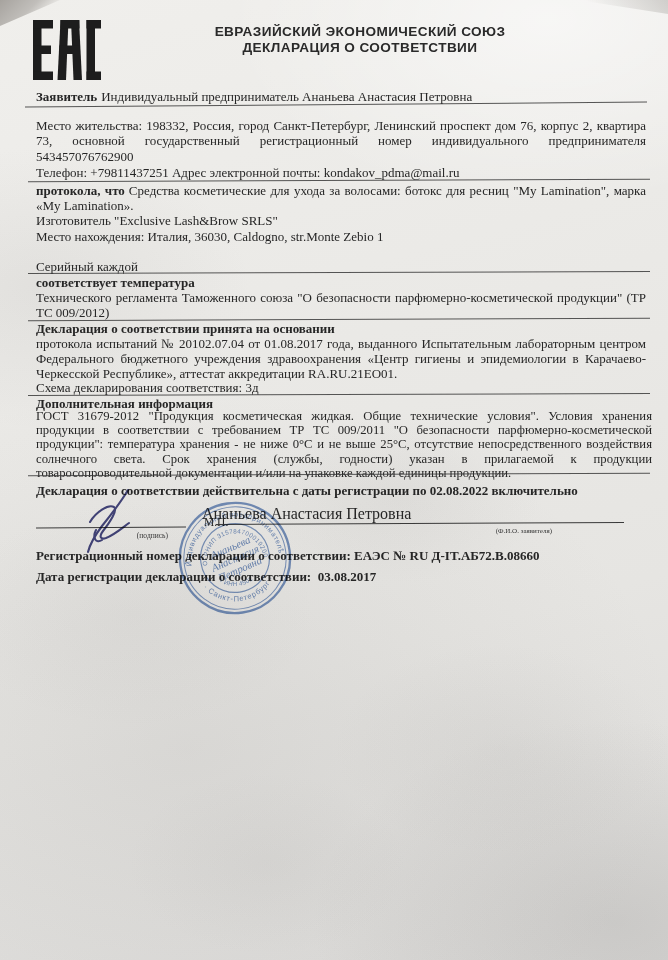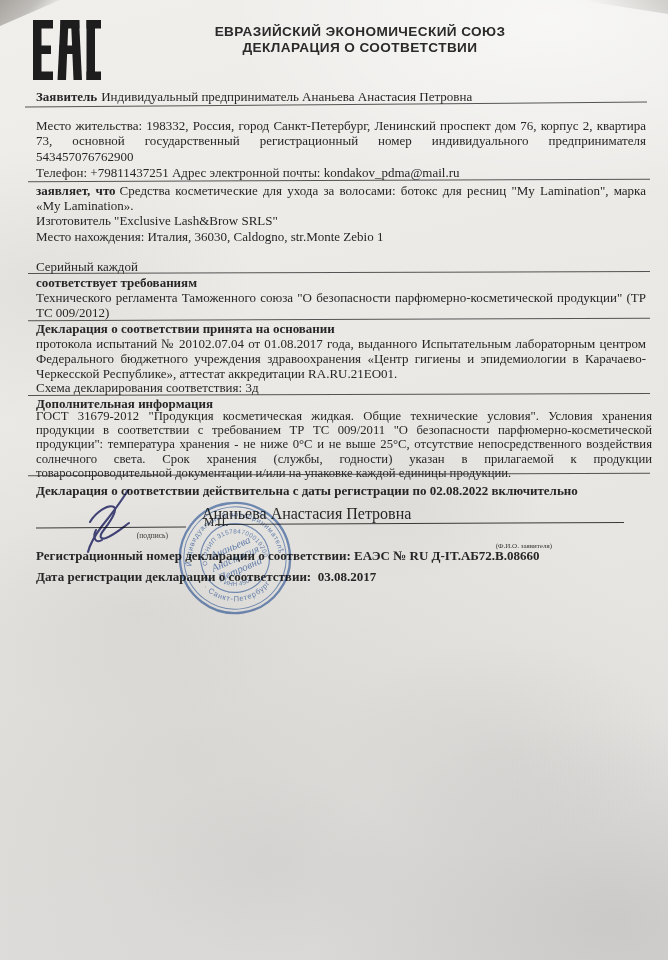--- a/index.html
+++ b/index.html
@@ -79,48 +79,48 @@
   <div class="abs body-text" style="top:89px;">
     <b class="lbl">Заявитель</b><span>Индивидуальный предприниматель Ананьева Анастасия Петровна</span>
   </div>
   <div class="abs rule r1" style="top:104px;left:25px;width:622px;"></div>
 
   <div class="abs body-text" style="top:118px;">Место жительства: 198332, Россия, город Санкт-Петербург, Ленинский проспект дом 76, корпус 2, квартира 73, основной государственный регистрационный номер индивидуального предпринимателя 543457076762900</div>
   <div class="abs body-text" style="top:165px;">Телефон: +79811437251 Адрес электронной почты: kondakov_pdma@mail.ru</div>
   <div class="abs rule r2" style="top:180px;left:28px;width:622px;"></div>
 
   <div class="abs body-text" style="top:183px;">
-    <b class="lbl">заявляет, что</b><span>Средства косметические  для ухода за волосами: ботокс для ресниц "My Lamination", марка «My Lamination».</span>
+    <b class="lbl">протокола, что</b><span>Средства косметические  для ухода за волосами: ботокс для ресниц "My Lamination", марка «My Lamination».</span>
   </div>
   <div class="abs body-text nowrap" style="top:213px;">Изготовитель "Exclusive Lash&amp;Brow SRLS"</div>
   <div class="abs body-text nowrap" style="top:229px;">Место нахождения: Италия, 36030, Caldogno, str.Monte Zebio 1</div>
   <div class="abs body-text nowrap" style="top:259px;">Серийный каждой</div>
   <div class="abs rule r3" style="top:272px;left:28px;width:622px;"></div>
 
-  <div class="abs body-text bold nowrap" style="top:275px;">соответствует требованиям</div>
+  <div class="abs body-text bold nowrap" style="top:275px;">соответствует температура</div>
   <div class="abs body-text" style="top:290px;">Технического регламента Таможенного союза "О безопасности парфюмерно-косметической  продукции" (ТР ТС 009/2012)</div>
   <div class="abs rule r2" style="top:319px;left:28px;width:622px;"></div>
 
   <div class="abs body-text bold nowrap" style="top:321px;">Декларация о соответствии принята на основании</div>
   <div class="abs body-text" style="top:336px;line-height:15px;">протокола испытаний № 20102.07.04 от 01.08.2017 года, выданного Испытательным лабораторным центром Федерального бюджетного учреждения здравоохранения «Центр гигиены и эпидемиологии в Карачаево-Черкесской  Республике», аттестат аккредитации RA.RU.21EO01.</div>
   <div class="abs body-text nowrap" style="top:380px;">Схема декларирования соответствия: 3д</div>
   <div class="abs rule r3" style="top:394px;left:28px;width:622px;"></div>
 
   <div class="abs body-text bold nowrap" style="top:396px;">Дополнительная информация</div>
   <div class="abs body-text small-add" style="top:409px;width:616px;">ГОСТ 31679-2012 "Продукция косметическая жидкая. Общие технические условия". Условия хранения продукции в соответствии с требованием ТР ТС 009/2011 "О безопасности парфюмерно-косметической продукции": температура хранения - не ниже 0°С и не выше 25°С, отсутствие непосредственного воздействия солнечного света. Срок хранения (службы, годности) указан в прилагаемой к продукции товаросопроводительной документации и/или на упаковке каждой единицы продукции.</div>
   <div class="abs rule r2" style="top:474px;left:28px;width:622px;"></div>
 
   <div class="abs body-text bold nowrap" style="top:483px;">Декларация о соответствии действительна с даты регистрации по 02.08.2022 включительно</div>
 
   <div class="abs sigline" style="top:527px;left:36px;width:150px;transform:rotate(-.4deg);"></div>
   <div class="abs caption" style="top:531px;left:58px;width:110px;">(подпись)</div>
   <div class="abs" style="top:516px;left:204px;font-size:11.5px;">М.П.</div>
   <div class="abs" style="top:505px;left:202px;width:400px;text-align:left;font-size:16px;">Ананьева Анастасия Петровна</div>
   <div class="abs sigline" style="top:523px;left:216px;width:408px;transform:rotate(-.3deg);"></div>
-  <div class="abs caption" style="top:542px;left:292px;width:260px;font-size:7px;">(Ф.И.О. заявителя)</div>
+  <div class="abs caption" style="top:527px;left:292px;width:260px;font-size:7px;">(Ф.И.О. заявителя)</div>
 
   <div class="abs body-text bold nowrap ws-pre" style="top:548px;">Регистрационный номер декларации о соответствии: ЕАЭС № RU Д-IT.АБ72.В.08660</div>
   <div class="abs body-text bold nowrap ws-pre" style="top:569px;">Дата регистрации декларации о соответствии:  03.08.2017</div>
 
   <svg class="abs sig-wrap" style="left:66px;top:486px;" width="96" height="70" viewBox="0 0 96 70">
     <g fill="none" stroke="#2f3175" stroke-width="2.1" stroke-linecap="round" opacity="0.88">
       <path d="M62 4 C 55 16 44 30 36 40 C 30 48 24 58 22 66"></path>
       <path d="M24 36 C 30 26 42 18 48 21 C 52 24 44 36 37 45 C 33 50 34 54 40 52 C 48 49 56 42 63 37"></path>
       <path d="M30 44 C 26 52 30 58 36 54"></path>
     </g>

